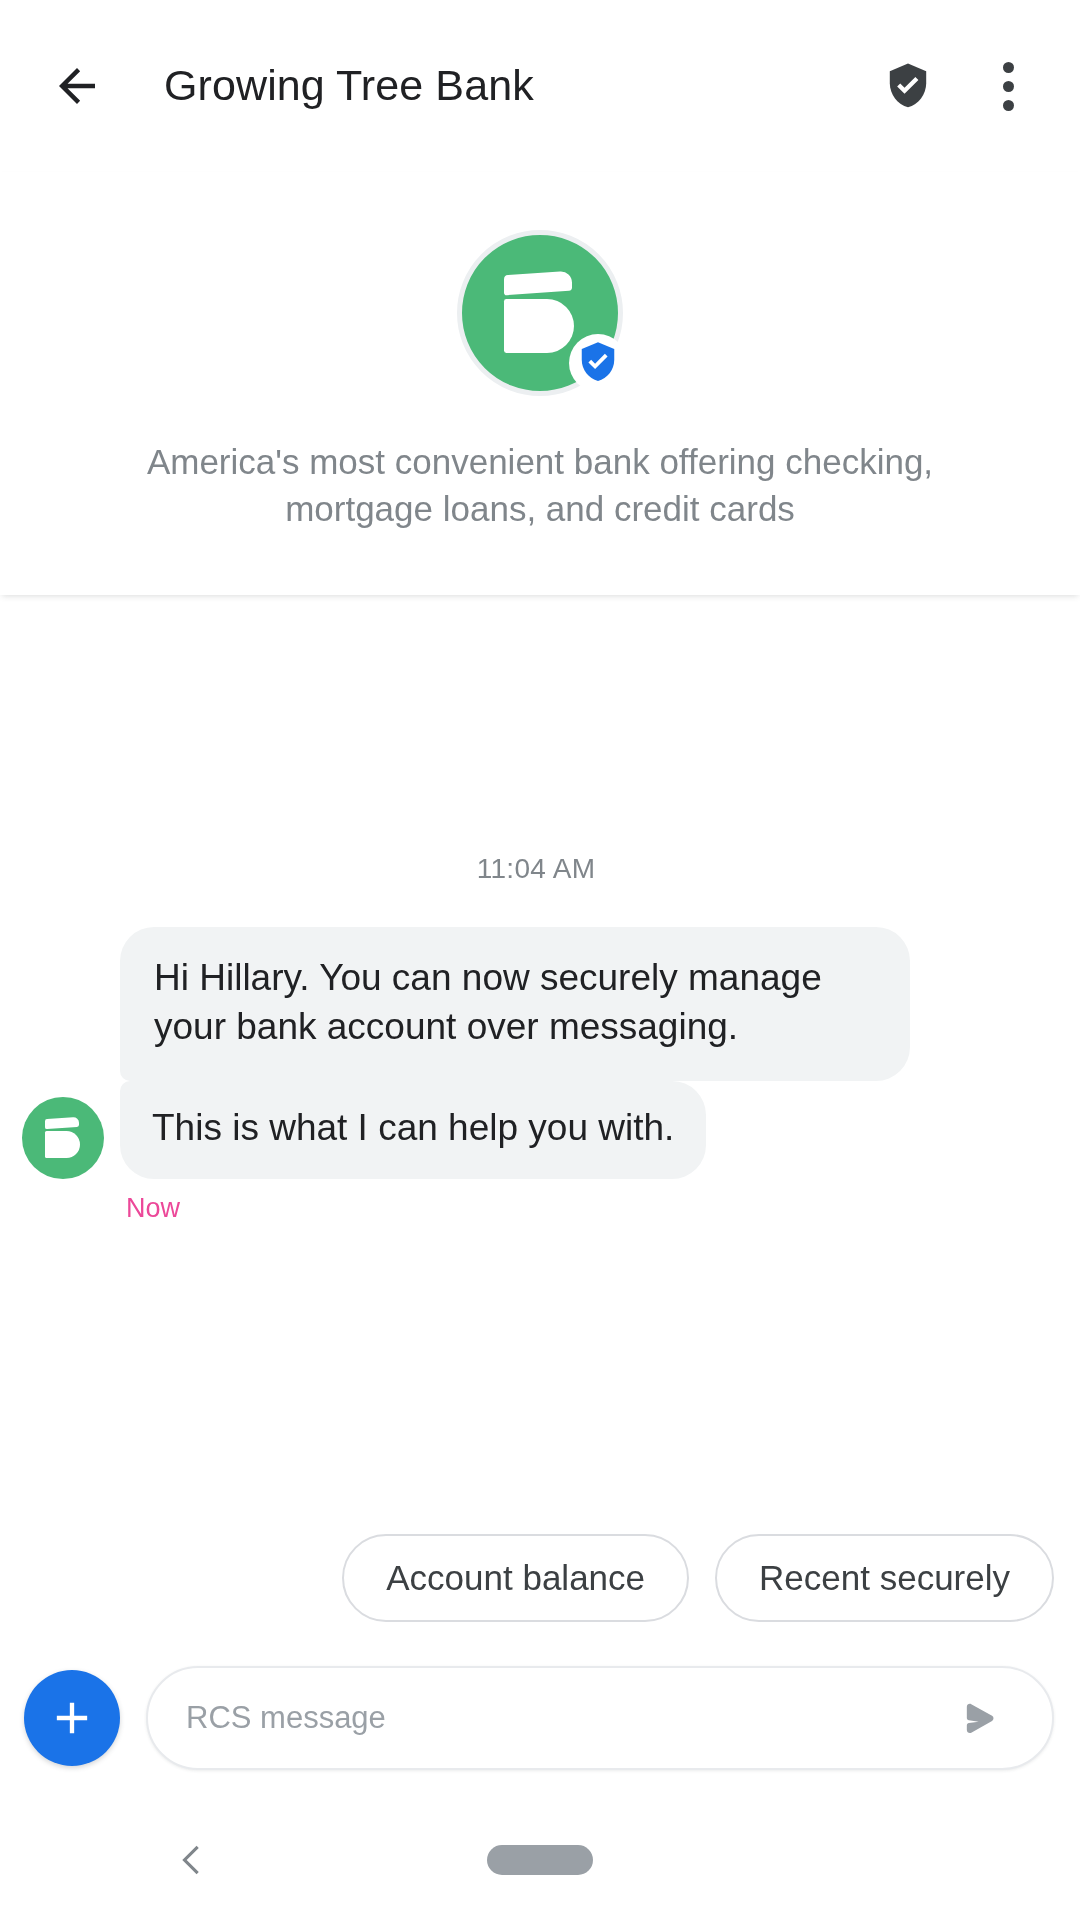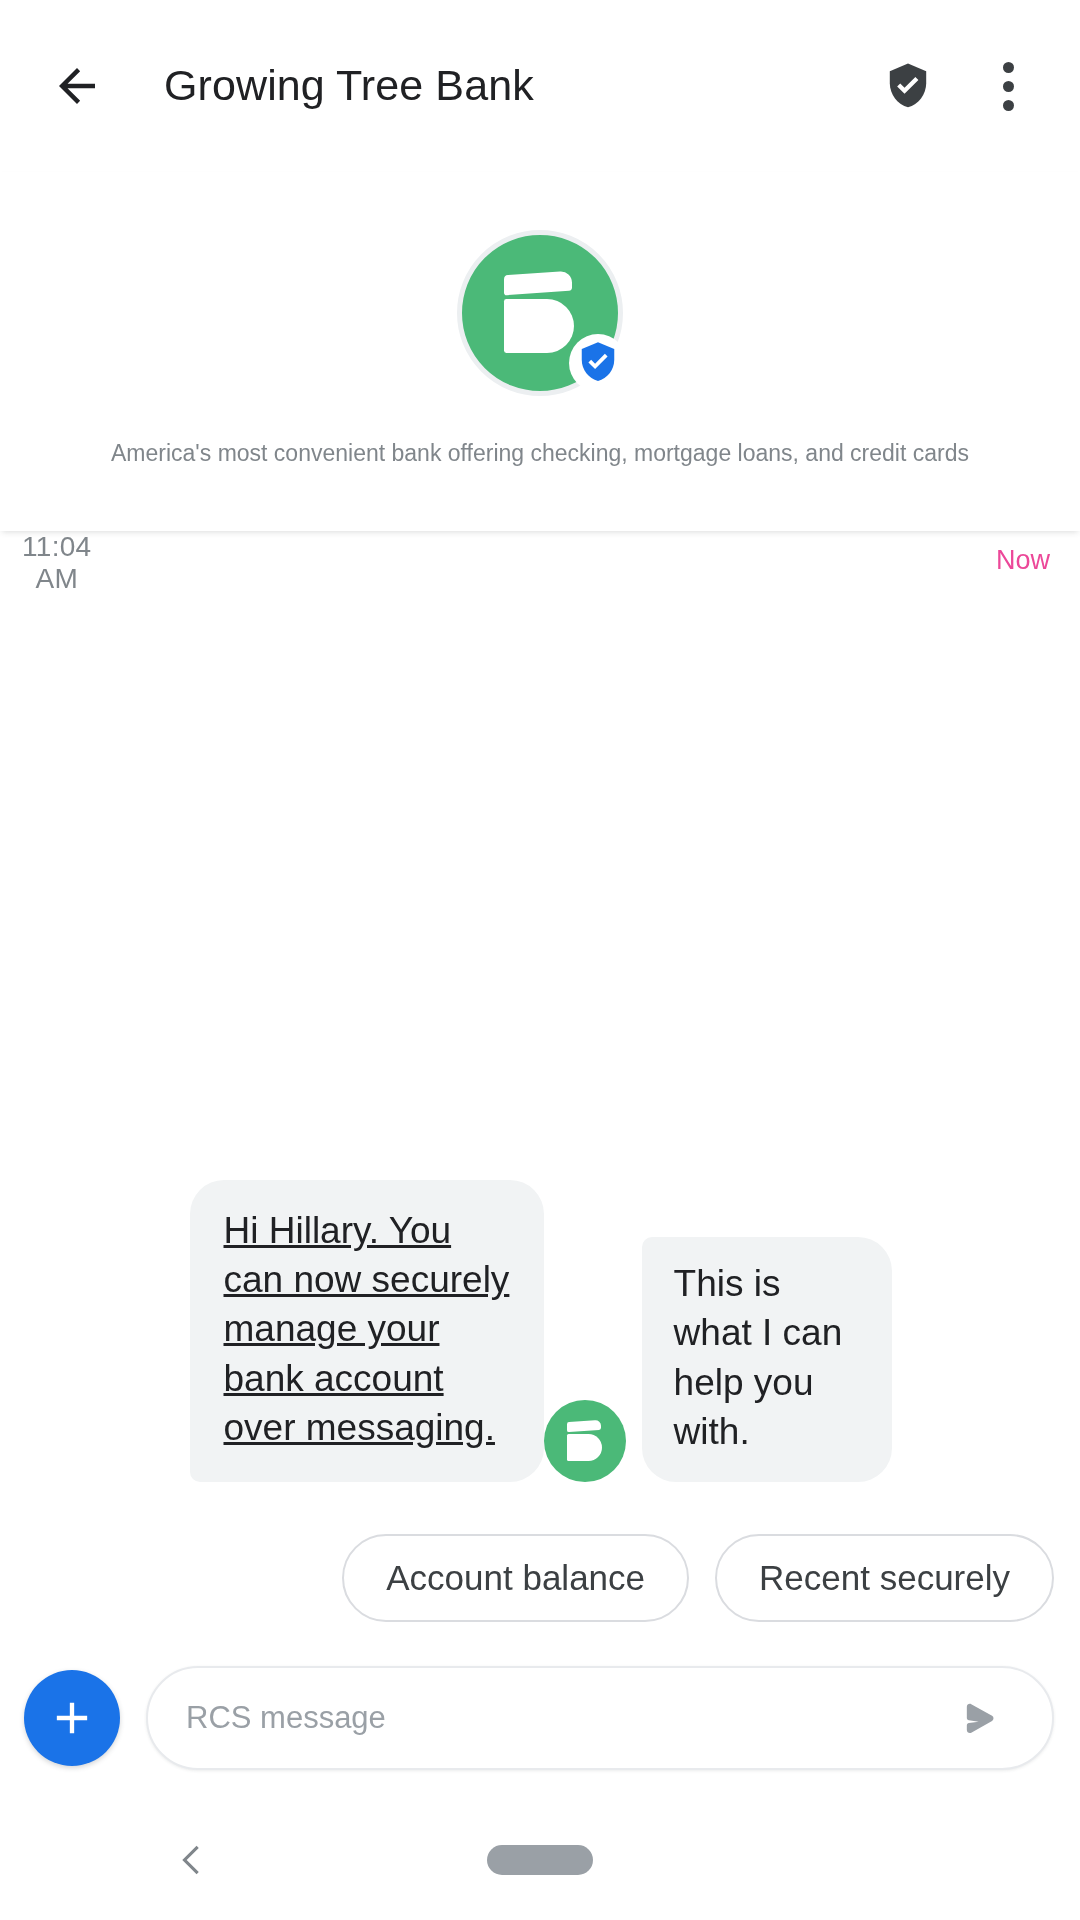--- a/index.html
+++ b/index.html
@@ -146,33 +146,34 @@
     width: 58px;
     height: 58px;
     display: flex;
     align-items: center;
     justify-content: center;
     border-radius: 50%;
     background: #ffffff;
   }
 
   .brand-desc {
-    font-size: 23px;
+    font-size: 35px;
     line-height: 1.35;
     color: #80868b;
     text-align: center;
     max-width: 880px;
   }
 
   
   .thread {
     flex: 1 1 auto;
     position: relative;
     background: #ffffff;
     display: flex;
+    flex-direction: column;
     justify-content: center;
     padding: 0 30px 0 22px;
     overflow: hidden;
   }
 
   .thread-timestamp {
     text-align: center;
     font-size: 28px;
     color: #80868b;
     letter-spacing: 0.3px;
@@ -220,21 +221,20 @@
     color: #202124;
     font-size: 37px;
     line-height: 1.33;
     padding: 26px 34px 30px 34px;
   }
 
   .bubble-first {
     border-radius: 34px 34px 34px 10px;
     max-width: 790px;
     margin-bottom: 0;
-    text-decoration: underline;
   }
 
   .bubble-second {
     border-radius: 10px 34px 34px 34px;
     max-width: 790px;
     padding: 22px 32px 26px 32px;
   }
 
   .msg-status {
     font-size: 27px;

